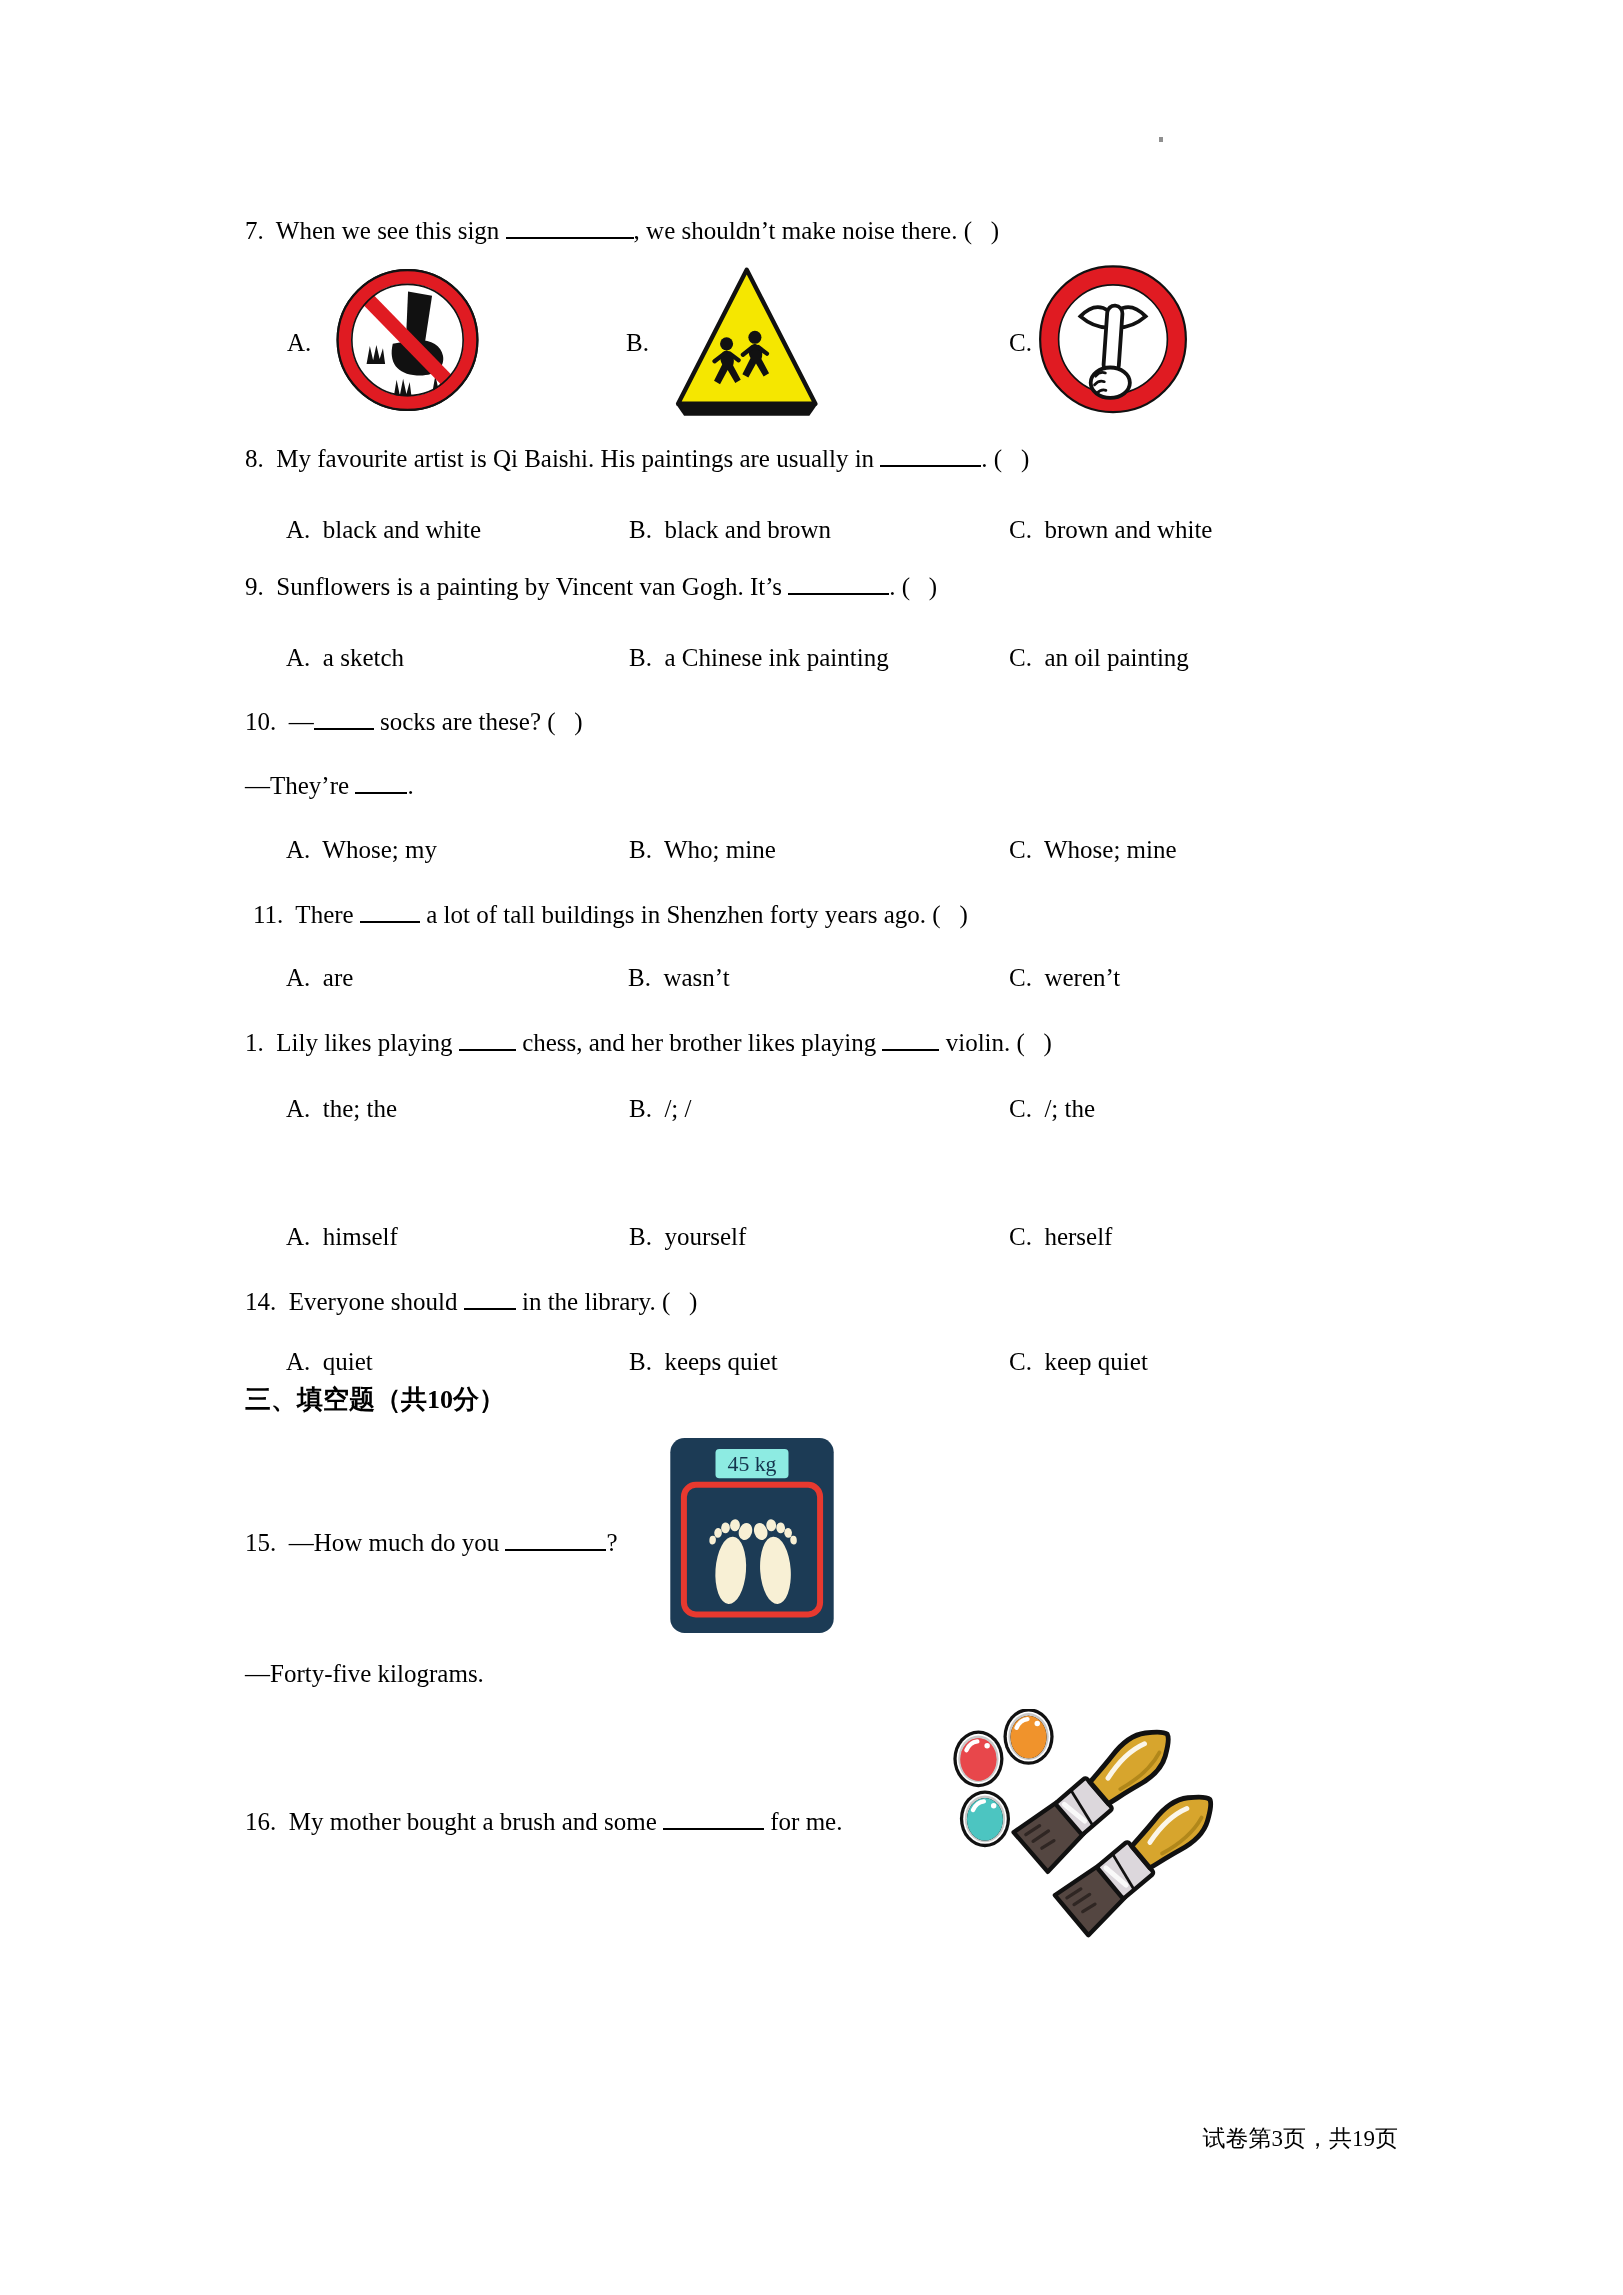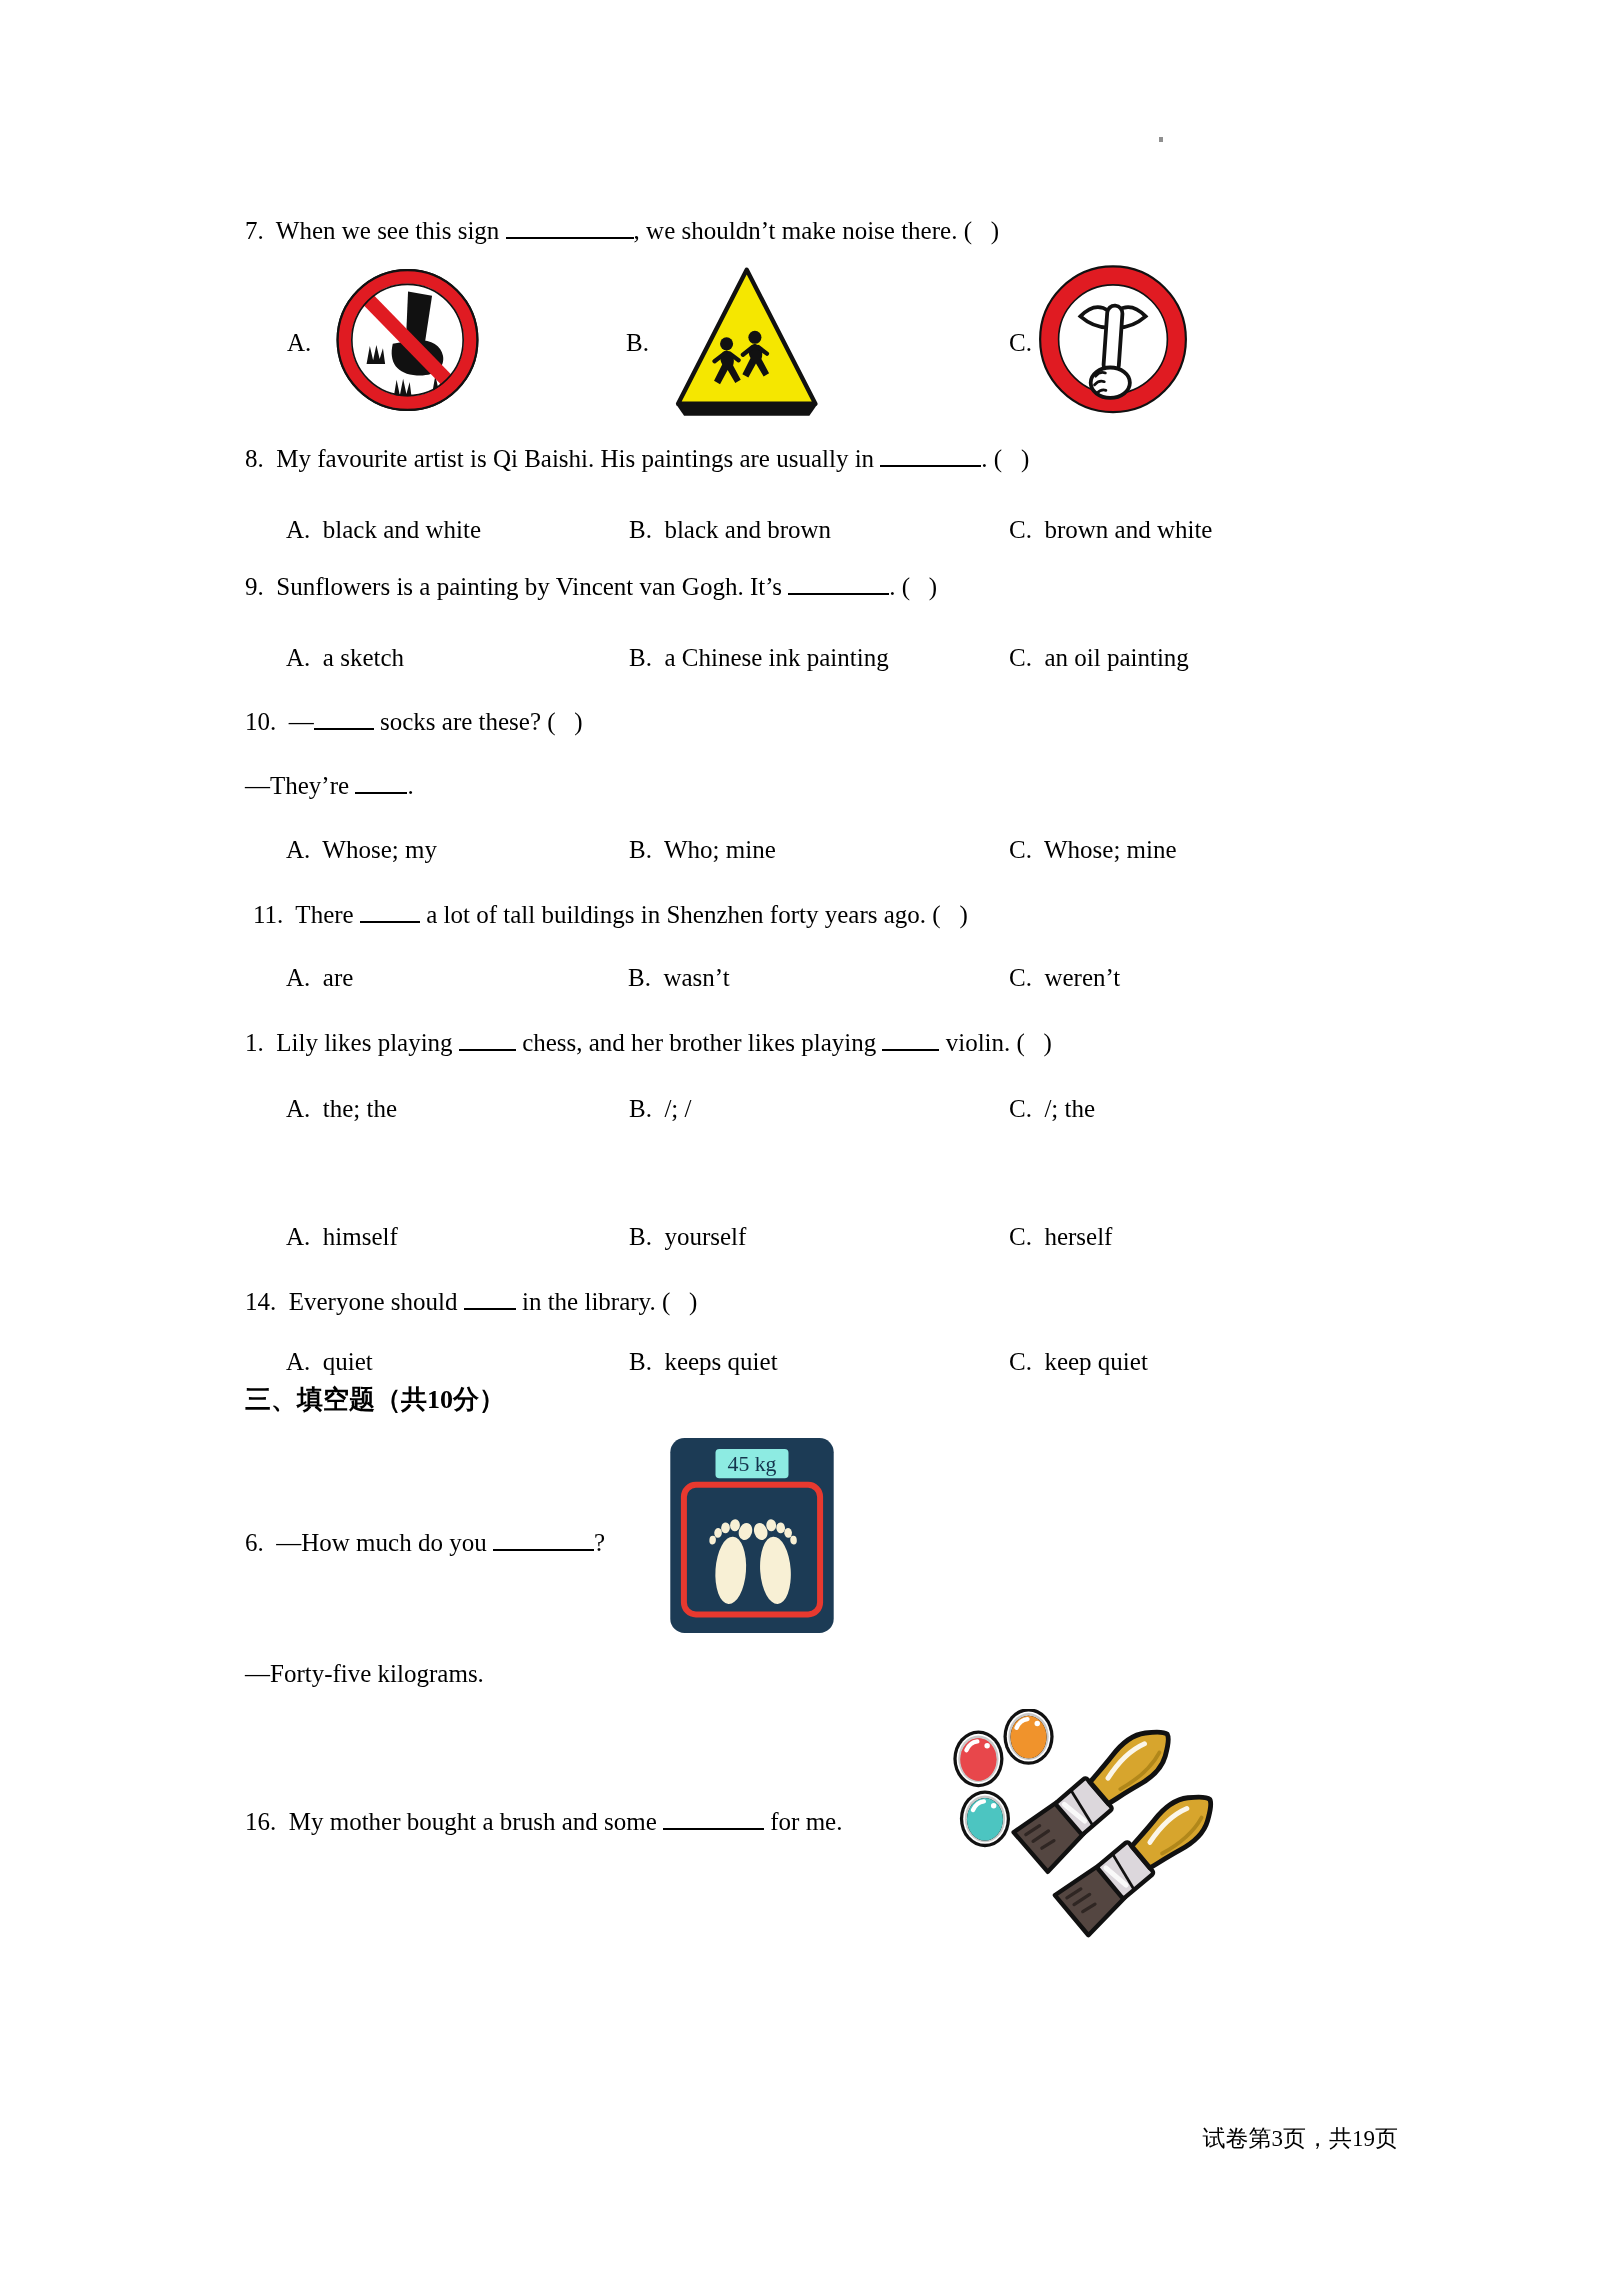--- a/index.html
+++ b/index.html
@@ -170,18 +170,18 @@
     <div class="line" style="top: 1093px; left: 629px;"><span>B.  /; /</span></div>
     <div class="line" style="top: 1093px; left: 1009px;"><span>C.  /; the</span></div>
     <div class="line" style="top: 1221px; left: 286px;"><span>A.  himself</span></div>
     <div class="line" style="top: 1221px; left: 629px;"><span>B.  yourself</span></div>
     <div class="line" style="top: 1221px; left: 1009px;"><span>C.  herself</span></div>
     <div class="line" style="top: 1286px; left: 245px;"><span>14.  Everyone should </span><span class="blank" style="width: 52px;"></span><span> in the library. (   )</span></div>
     <div class="line" style="top: 1346px; left: 286px;"><span>A.  quiet</span></div>
     <div class="line" style="top: 1346px; left: 629px;"><span>B.  keeps quiet</span></div>
     <div class="line" style="top: 1346px; left: 1009px;"><span>C.  keep quiet</span></div>
     <div class="line" style="top: 1384px; left: 245px; font-size: 26px; font-weight: bold;"><span>三、填空题（共10分）</span></div>
-    <div class="line" style="top: 1527px; left: 245px;"><span>6.  —How much do you </span><span class="blank" style="width: 101px;"></span><span>?</span></div>
+    <div class="line" style="top: 1527px; left: 245px;"><span>15.  —How much do you </span><span class="blank" style="width: 101px;"></span><span>?</span></div>
     <div class="line" style="top: 1658px; left: 245px;"><span>—Forty-five kilograms.</span></div>
     <div class="line" style="top: 1806px; left: 245px;"><span>16.  My mother bought a brush and some </span><span class="blank" style="width: 101px;"></span><span> for me.</span></div>
     <div class="line" style="top: 2125px; left: 0px; width: 1398px; text-align: right; font-size: 23px;"><span>试卷第3页，共19页</span></div>
   </div>
 
 
 </body></html>

